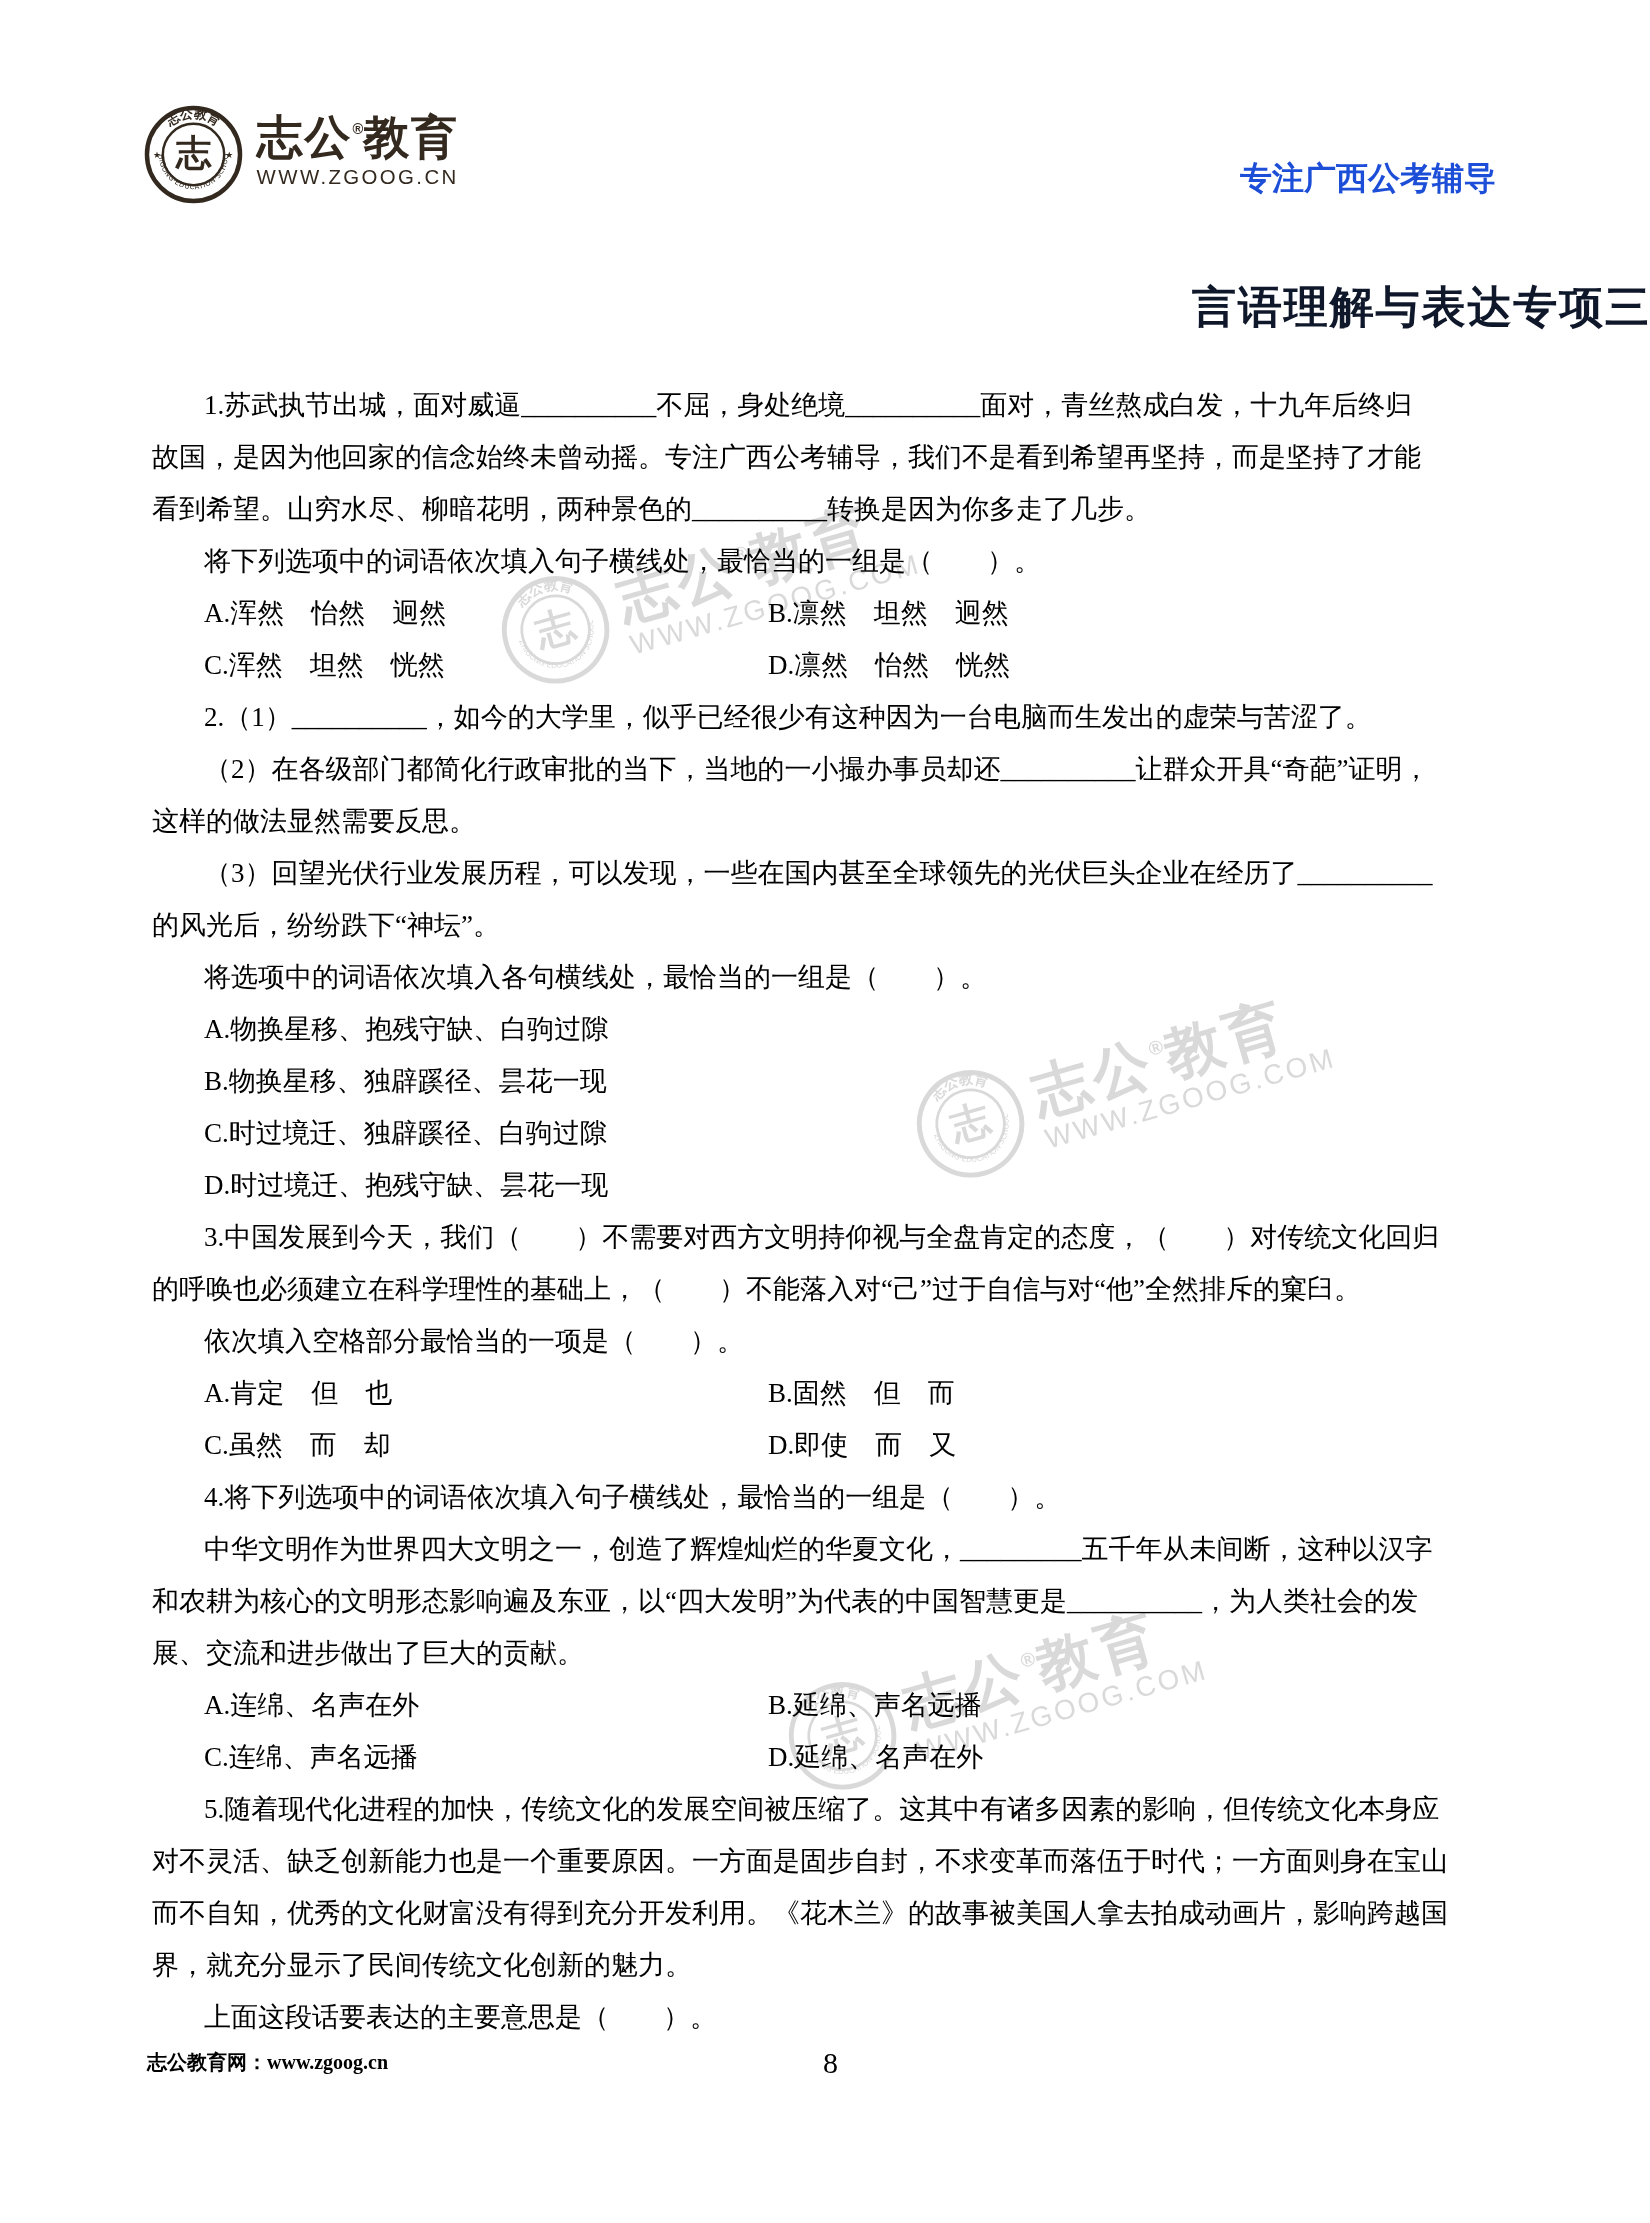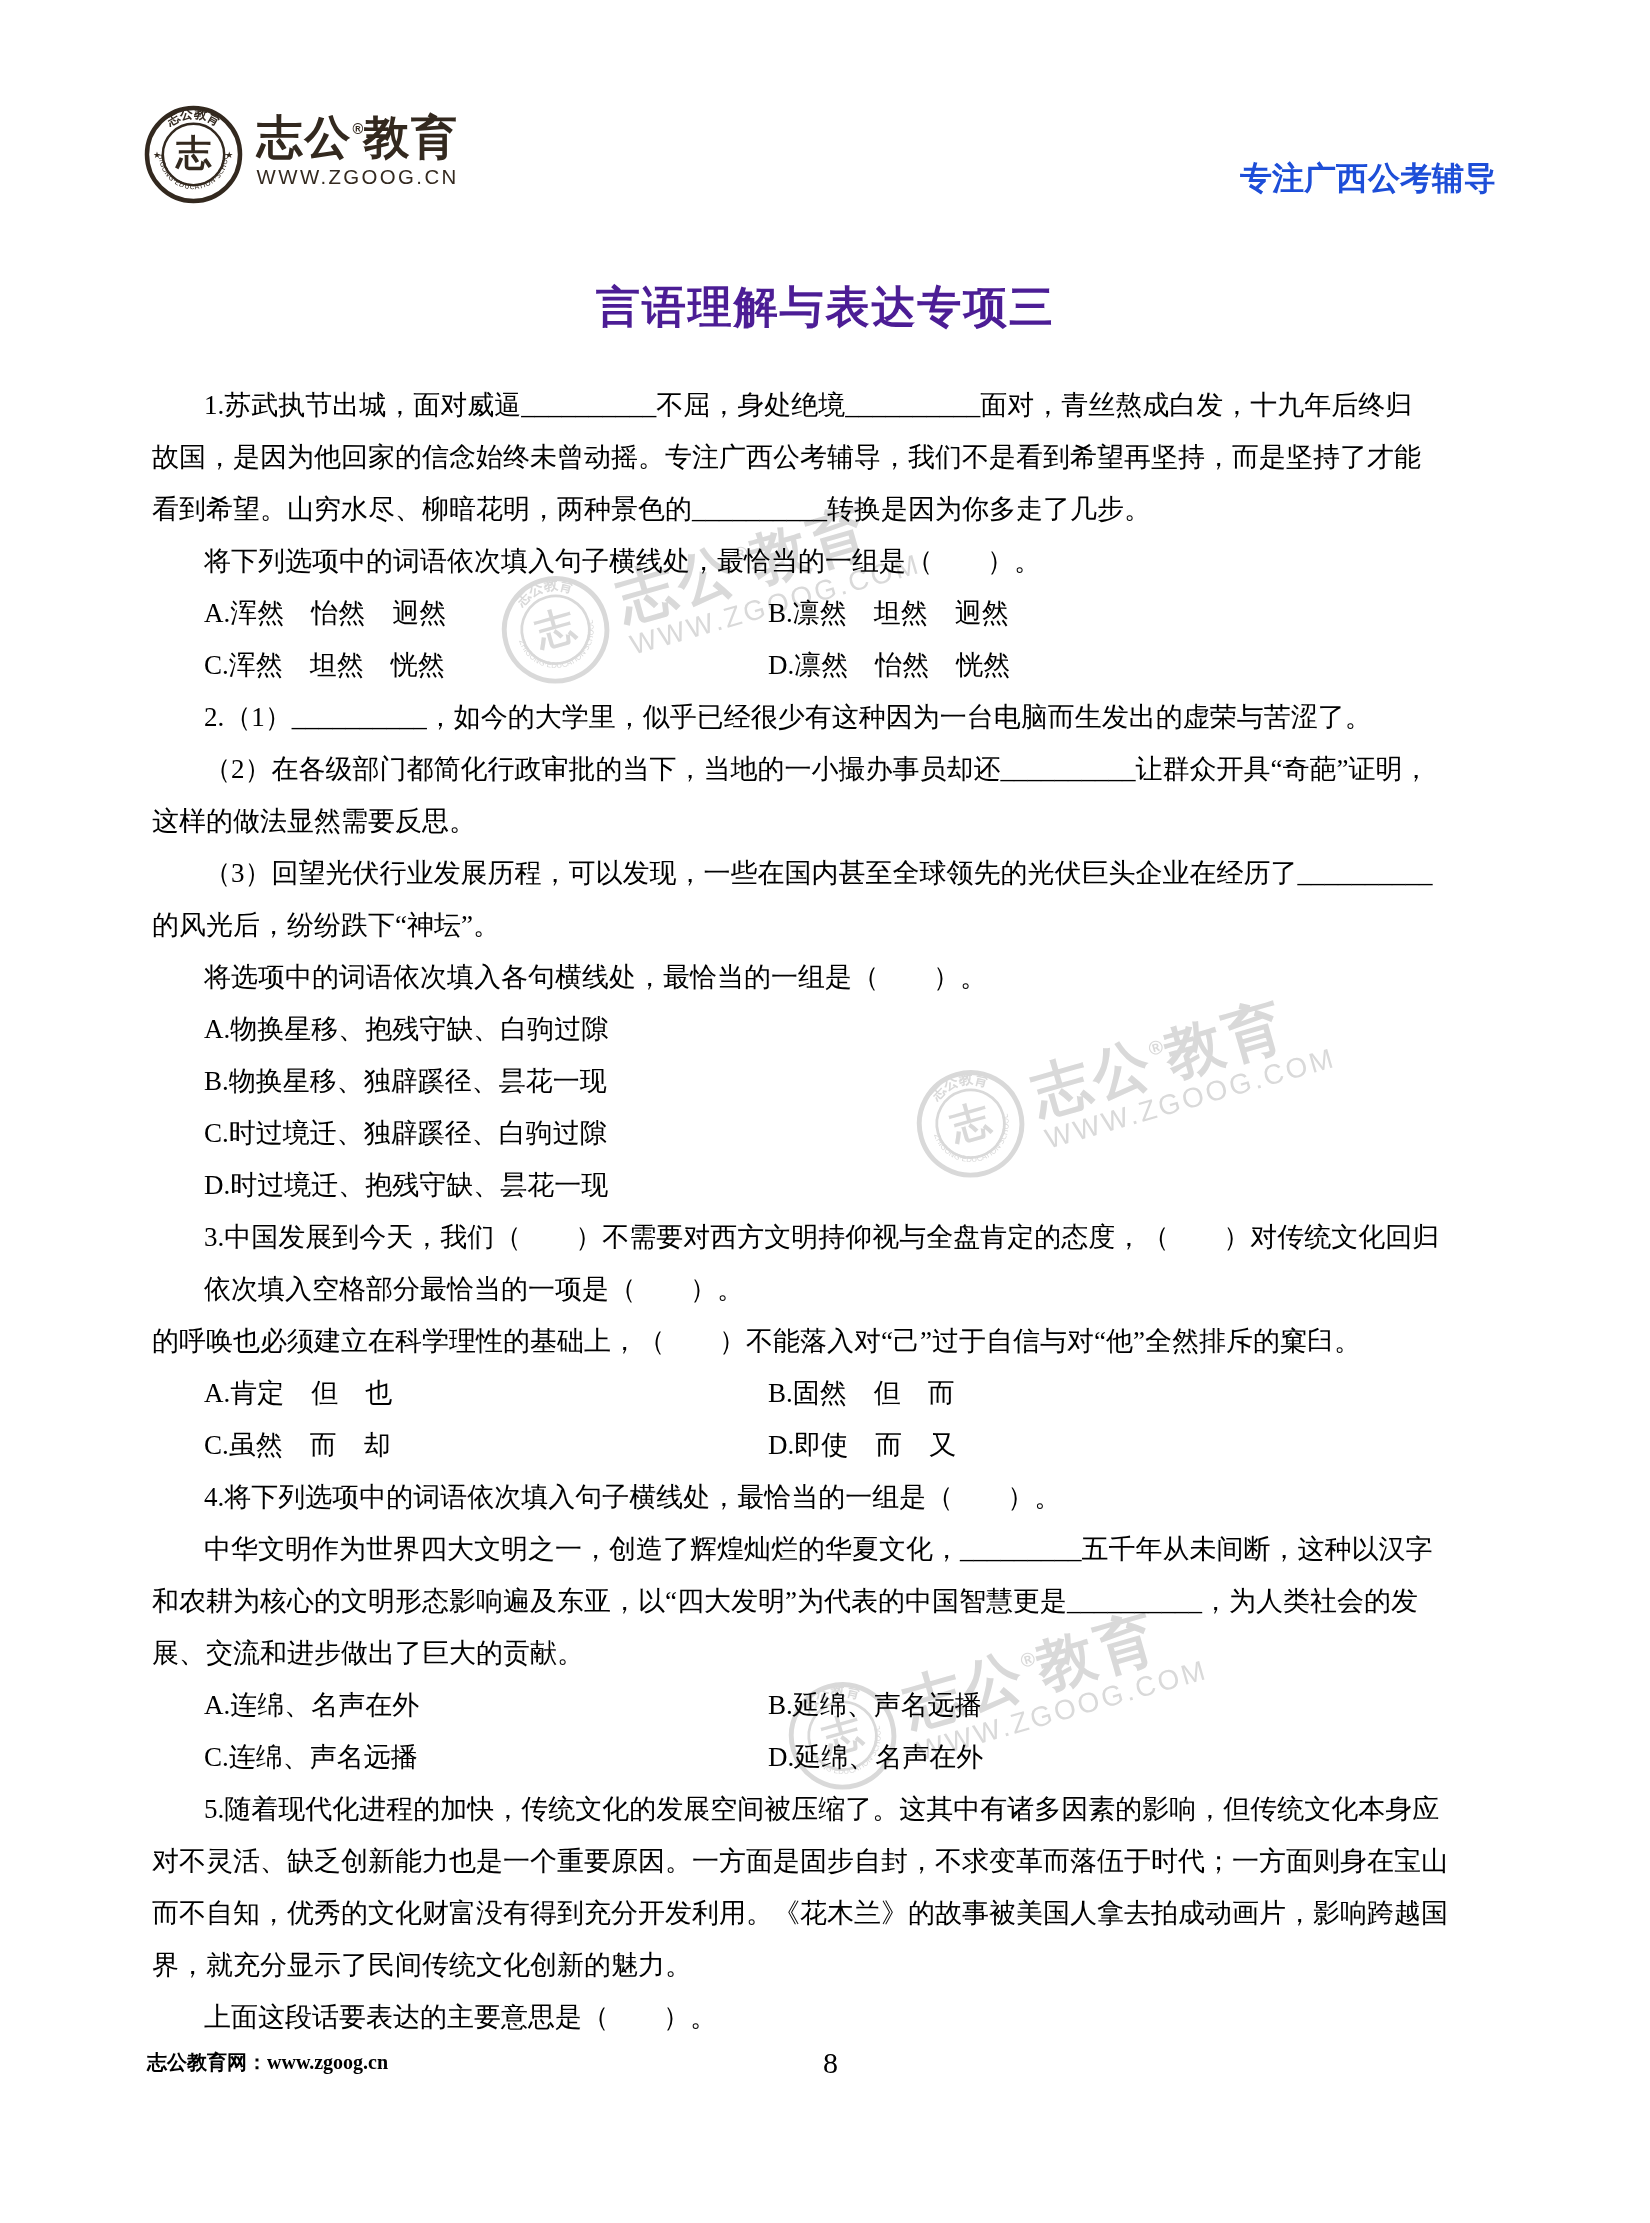--- a/index.html
+++ b/index.html
@@ -20,23 +20,23 @@
   .logo-url{
     font-family:"Liberation Sans","DejaVu Sans",sans-serif;
     font-size:20.4px;letter-spacing:2.4px;color:#33291f;margin-top:3.9px;font-weight:500;
   }
   .tagline{
     position:absolute;right:155px;top:157px;
     font-weight:bold;font-size:32px;color:#1d4ed8;
   }
   
   .doc-title{
-    position:absolute;left:0;top:278px;width:100%;text-align:center;
+    position:absolute;left:0;top:278px;width:100%;text-align:right;
     font-family:"Liberation Sans","DejaVu Sans",sans-serif;
-    font-weight:bold;font-size:44px;letter-spacing:1.9px;color:#4c1d95;
+    font-weight:bold;font-size:44px;letter-spacing:1.9px;color:#0f172a;
   }
   
   .body-text{
     position:absolute;left:152px;top:379px;width:1351px;
     font-size:27px;line-height:52px;z-index:2;
   }
   .line{position:relative;white-space:nowrap;}
   .line.ind{padding-left:52px;}
   .rcol{position:absolute;left:616px;top:0;}
   
@@ -156,22 +156,22 @@
       <div class="line ind">（2）在各级部门都简化行政审批的当下，当地的一小撮办事员却还__________让群众开具“奇葩”证明，</div>
       <div class="line">这样的做法显然需要反思。</div>
       <div class="line ind">（3）回望光伏行业发展历程，可以发现，一些在国内甚至全球领先的光伏巨头企业在经历了__________</div>
       <div class="line">的风光后，纷纷跌下“神坛”。</div>
       <div class="line ind">将选项中的词语依次填入各句横线处，最恰当的一组是（　　）。</div>
       <div class="line ind">A.物换星移、抱残守缺、白驹过隙</div>
       <div class="line ind">B.物换星移、独辟蹊径、昙花一现</div>
       <div class="line ind">C.时过境迁、独辟蹊径、白驹过隙</div>
       <div class="line ind">D.时过境迁、抱残守缺、昙花一现</div>
       <div class="line ind">3.中国发展到今天，我们（　　）不需要对西方文明持仰视与全盘肯定的态度，（　　）对传统文化回归</div>
+      <div class="line">的呼唤也必须建立在科学理性的基础上，（　　）不能落入对“己”过于自信与对“他”全然排斥的窠臼。</div>
       <div class="line ind">依次填入空格部分最恰当的一项是（　　）。</div>
-      <div class="line">的呼唤也必须建立在科学理性的基础上，（　　）不能落入对“己”过于自信与对“他”全然排斥的窠臼。</div>
       <div class="line ind"><span>A.肯定　但　也</span><span class="rcol">B.固然　但　而</span></div>
       <div class="line ind"><span>C.虽然　而　却</span><span class="rcol">D.即使　而　又</span></div>
       <div class="line ind">4.将下列选项中的词语依次填入句子横线处，最恰当的一组是（　　）。</div>
       <div class="line ind">中华文明作为世界四大文明之一，创造了辉煌灿烂的华夏文化，_________五千年从未间断，这种以汉字</div>
       <div class="line">和农耕为核心的文明形态影响遍及东亚，以“四大发明”为代表的中国智慧更是__________，为人类社会的发</div>
       <div class="line">展、交流和进步做出了巨大的贡献。</div>
       <div class="line ind"><span>A.连绵、名声在外</span><span class="rcol">B.延绵、声名远播</span></div>
       <div class="line ind"><span>C.连绵、声名远播</span><span class="rcol">D.延绵、名声在外</span></div>
       <div class="line ind">5.随着现代化进程的加快，传统文化的发展空间被压缩了。这其中有诸多因素的影响，但传统文化本身应</div>
       <div class="line">对不灵活、缺乏创新能力也是一个重要原因。一方面是固步自封，不求变革而落伍于时代；一方面则身在宝山</div>

